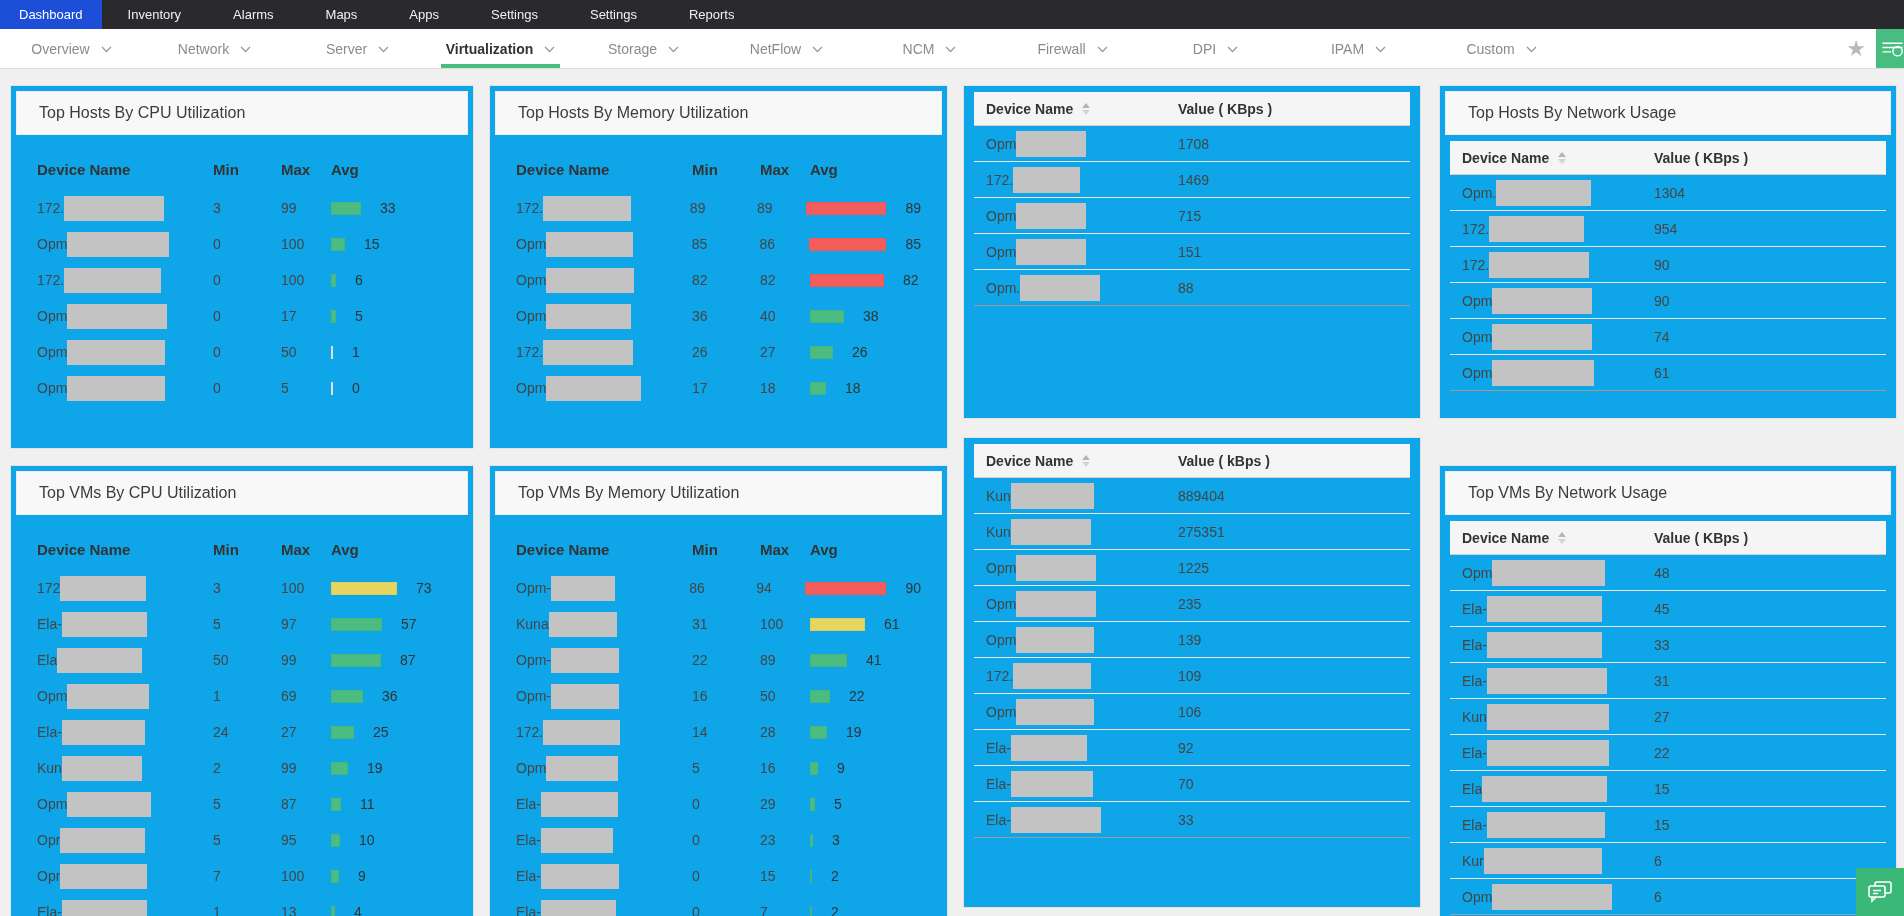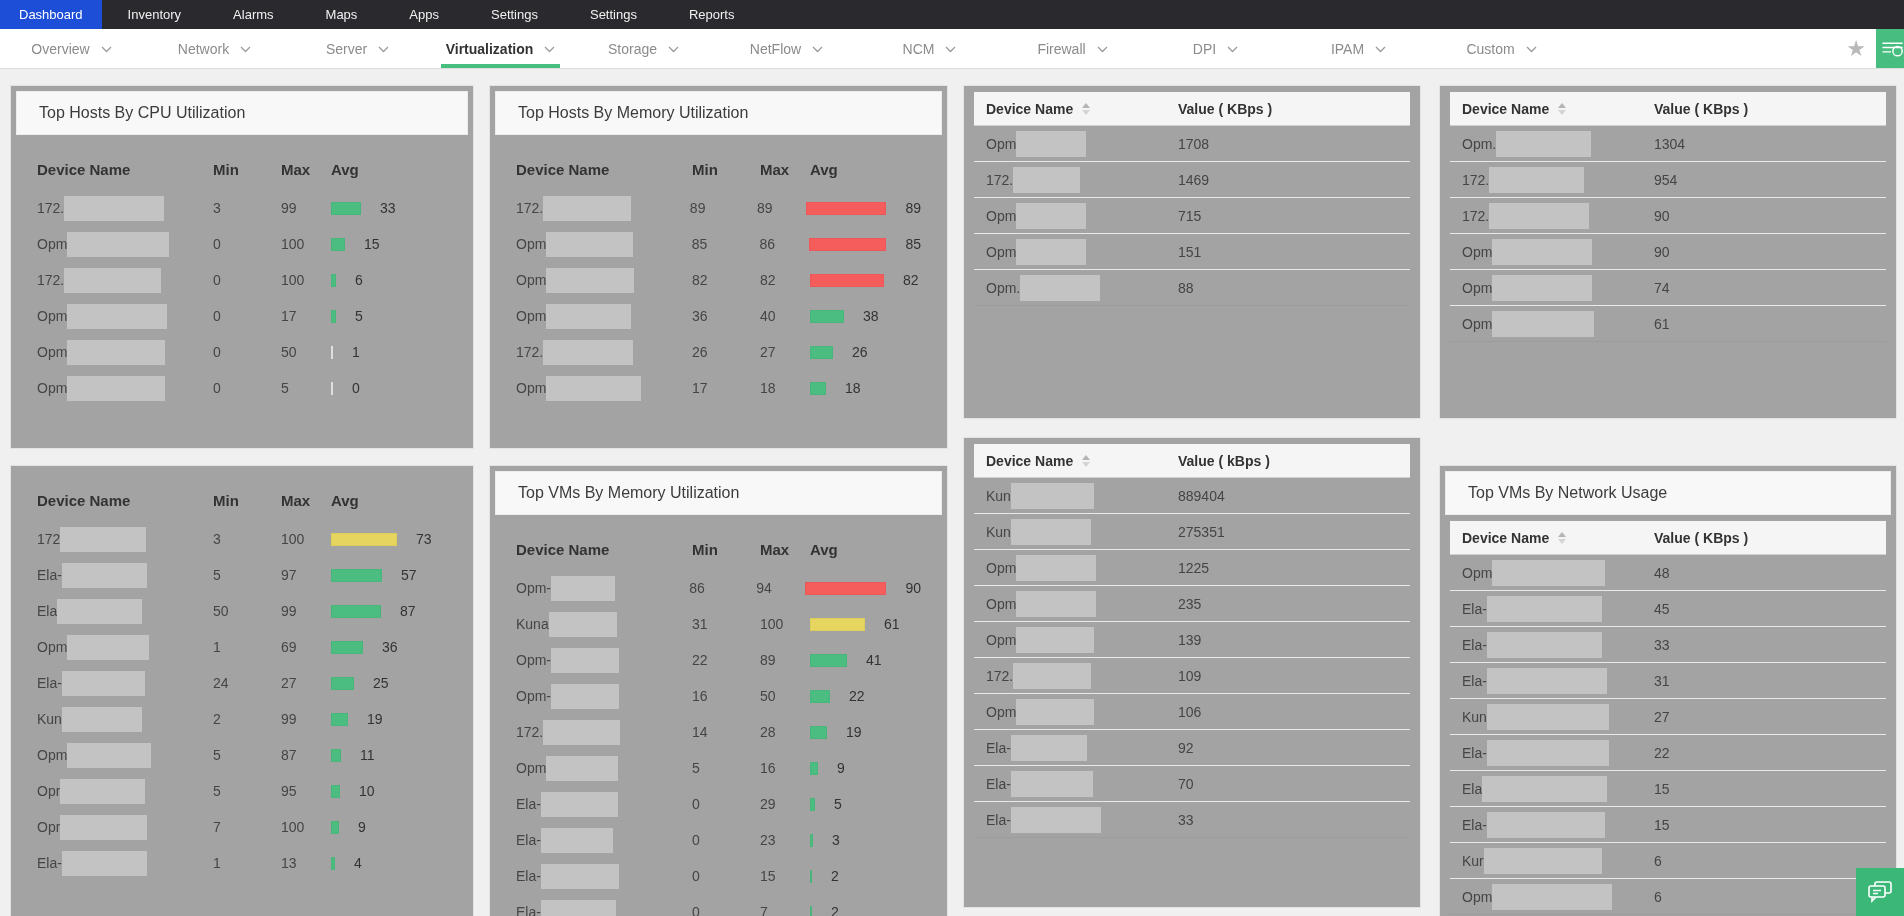--- a/index.html
+++ b/index.html
@@ -50,21 +50,21 @@
   .content { padding:16px 0 0 10px; display:flex; align-items:flex-start; }
   .col { display:flex; flex-direction:column; }
   .col-1 { width:464px; }
   .col-2 { width:459px; margin-left:15px; }
   .col-3 { width:458px; margin-left:15px; }
   .col-4 { width:458px; margin-left:18px; }
   .col .panel + .panel { margin-top:16px; }
   .col-3 .panel + .panel { margin-top:18px; }
   .col-4 .panel + .panel { margin-top:46px; }
 
-  .panel { background:#a3a3a3; border:1px solid #e3e3e3; overflow:hidden; }
+  .panel { background:#0ea5e9; border:1px solid #e3e3e3; overflow:hidden; }
   .panel-hosts-cpu, .panel-hosts-memory { height:364px; }
   .panel-hosts-disk, .panel-hosts-network { height:334px; }
   .panel-vms-cpu, .panel-vms-memory, .panel-vms-network { height:482px; }
   .panel-vms-disk { height:471px; }
 
   .panel-titlebar {
     margin:5px; height:44px; background:#f8f8f8; border:1px solid #ececec;
     display:flex; align-items:center; padding-left:22px;
     font-size:16px; color:#3c3c3c;
   }
@@ -307,20 +307,21 @@
     <span class="br-min">0</span>
     <span class="br-max">5</span>
     <span class="br-barwrap">
       <span class="bar bar-none" style="width: 2px;"></span>
       <span class="bar-val">0</span>
     </span>
   </div>
         </div>
   </div>
       <div class="panel panel-vms-cpu">
+    <div class="panel-titlebar">Top VMs By CPU Utilization</div>
     <div class="bar-head">
       <span class="bh-name">Device Name</span>
       <span class="bh-min">Min</span>
       <span class="bh-max">Max</span>
       <span class="bh-avg">Avg</span>
     </div>
     <div class="bar-rows">
           <div class="bar-row">
     <span class="br-name">
       <span class="br-prefix">172</span>
@@ -794,20 +795,21 @@
       <span class="redact" style="width: 90px;"></span>
     </span>
     <span class="vc-value">33</span>
   </div>
           </div>
     </div>
   </div>
     </div>
   <div class="col col-4">
       <div class="panel panel-hosts-network">
+    <div class="panel-titlebar">Top Hosts By Network Usage</div>
     <div class="vtable">
       <div class="vhead">
         <span class="vh-name">
           <span class="vh-name-label">Device Name</span>
           <span class="sort">
                 <i class="up"></i>
                 <i class="down"></i>
               </span>
         </span>
         <span class="vh-value">Value ( KBps )</span>

